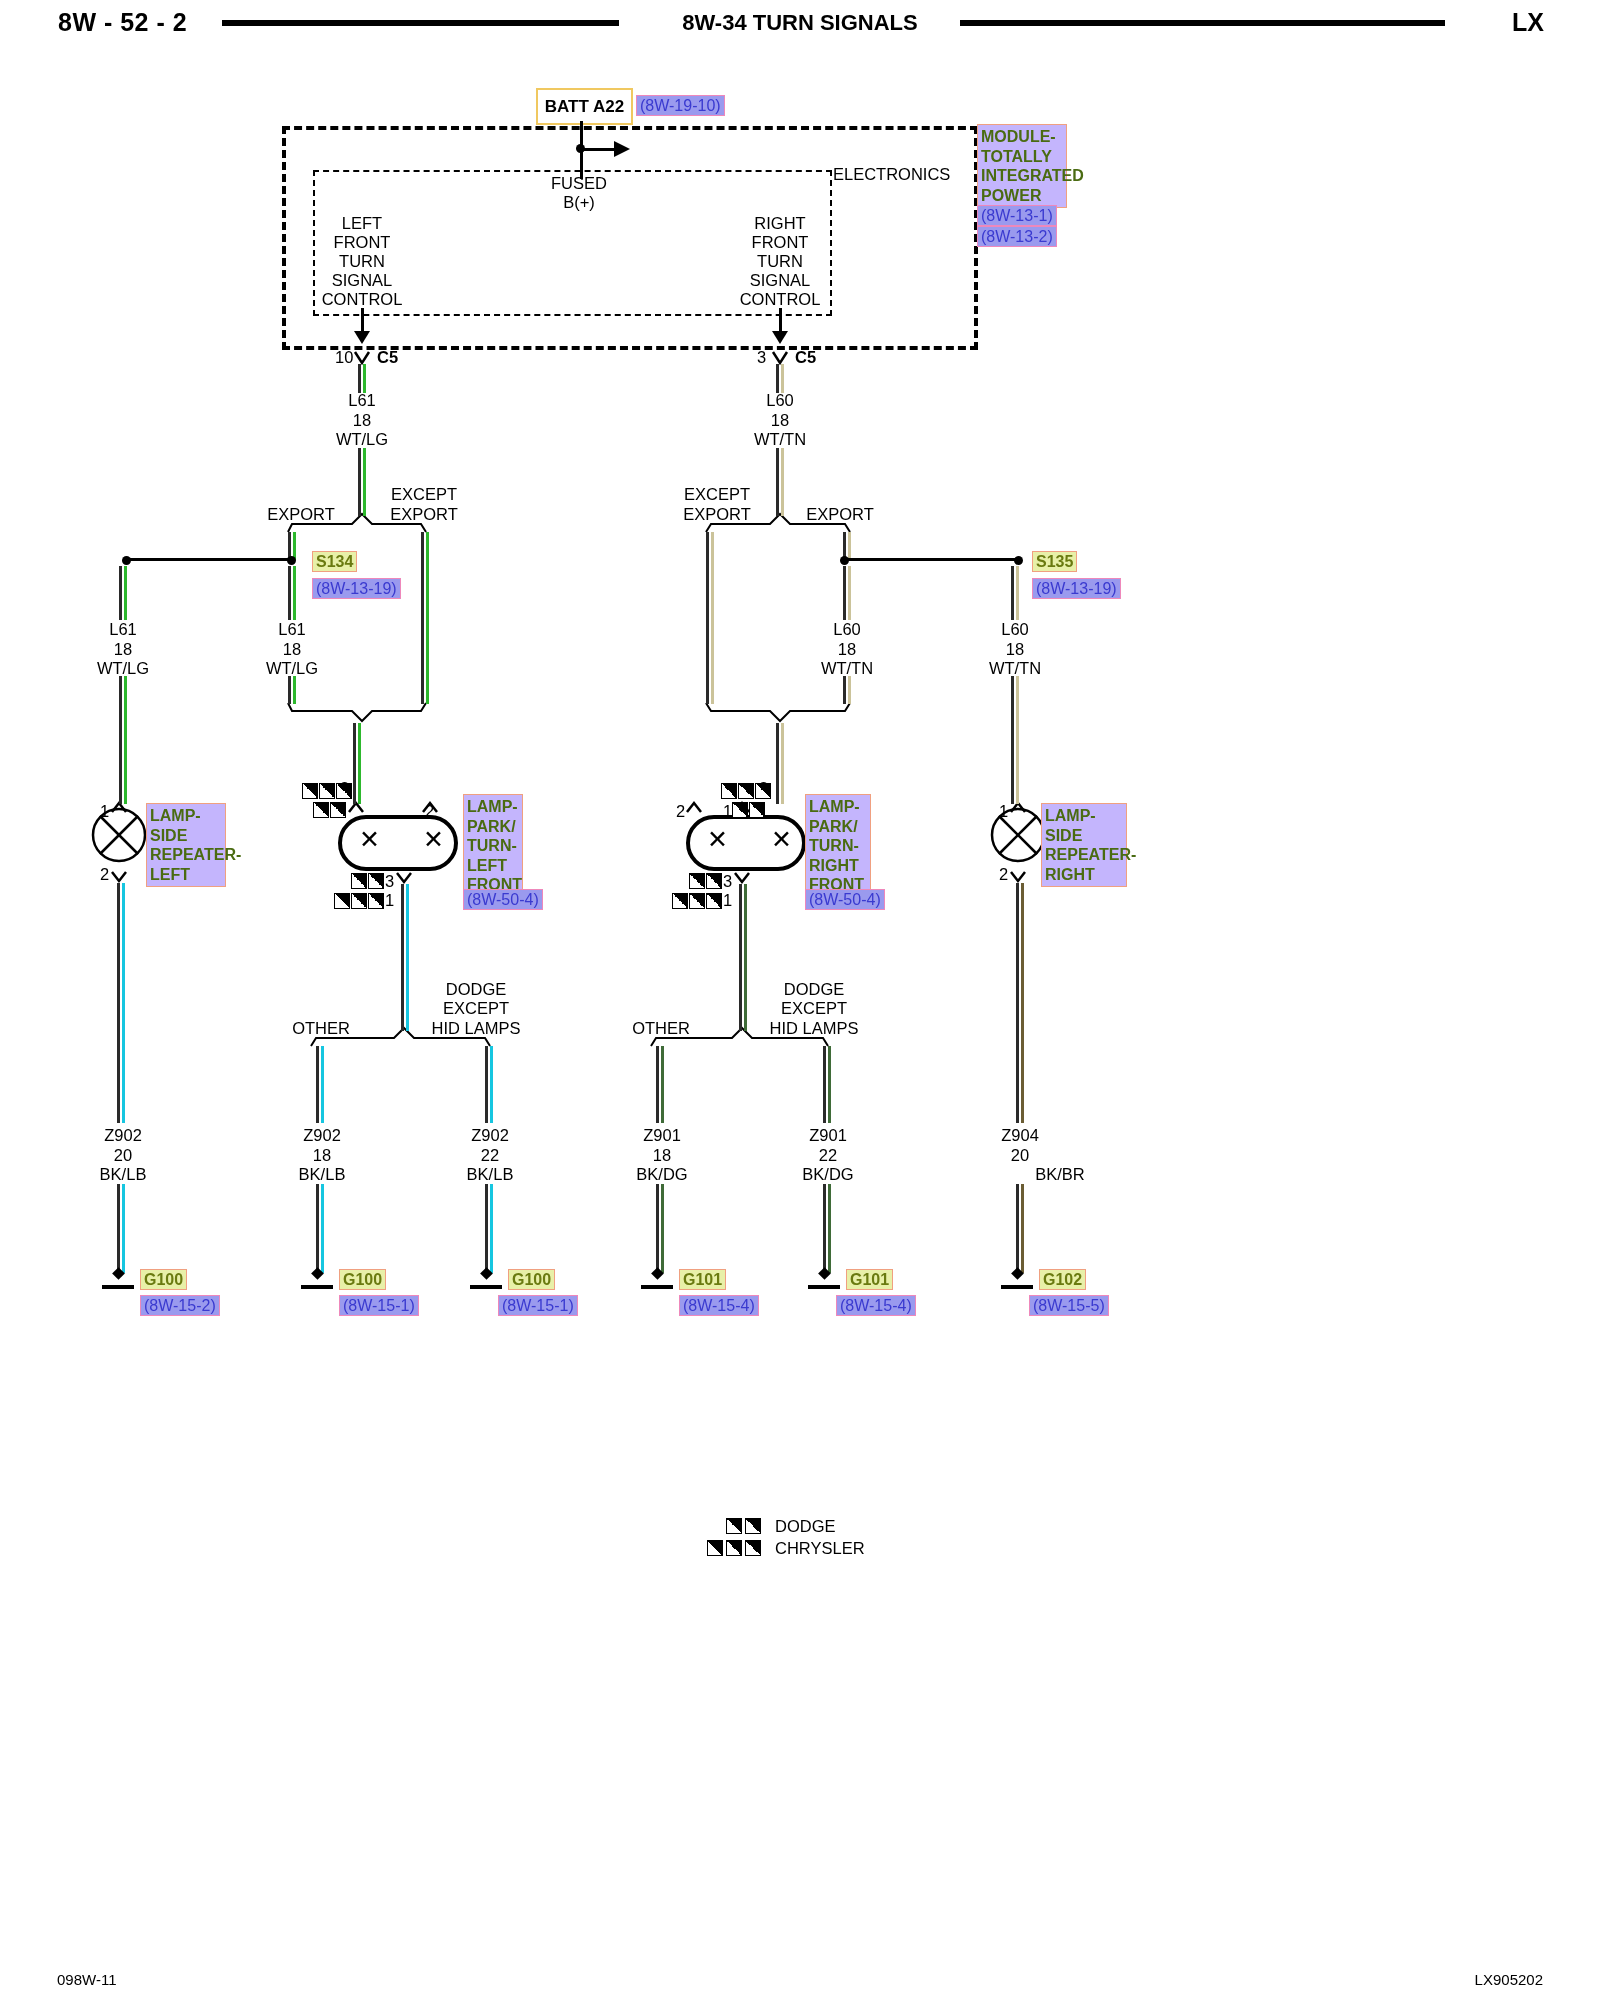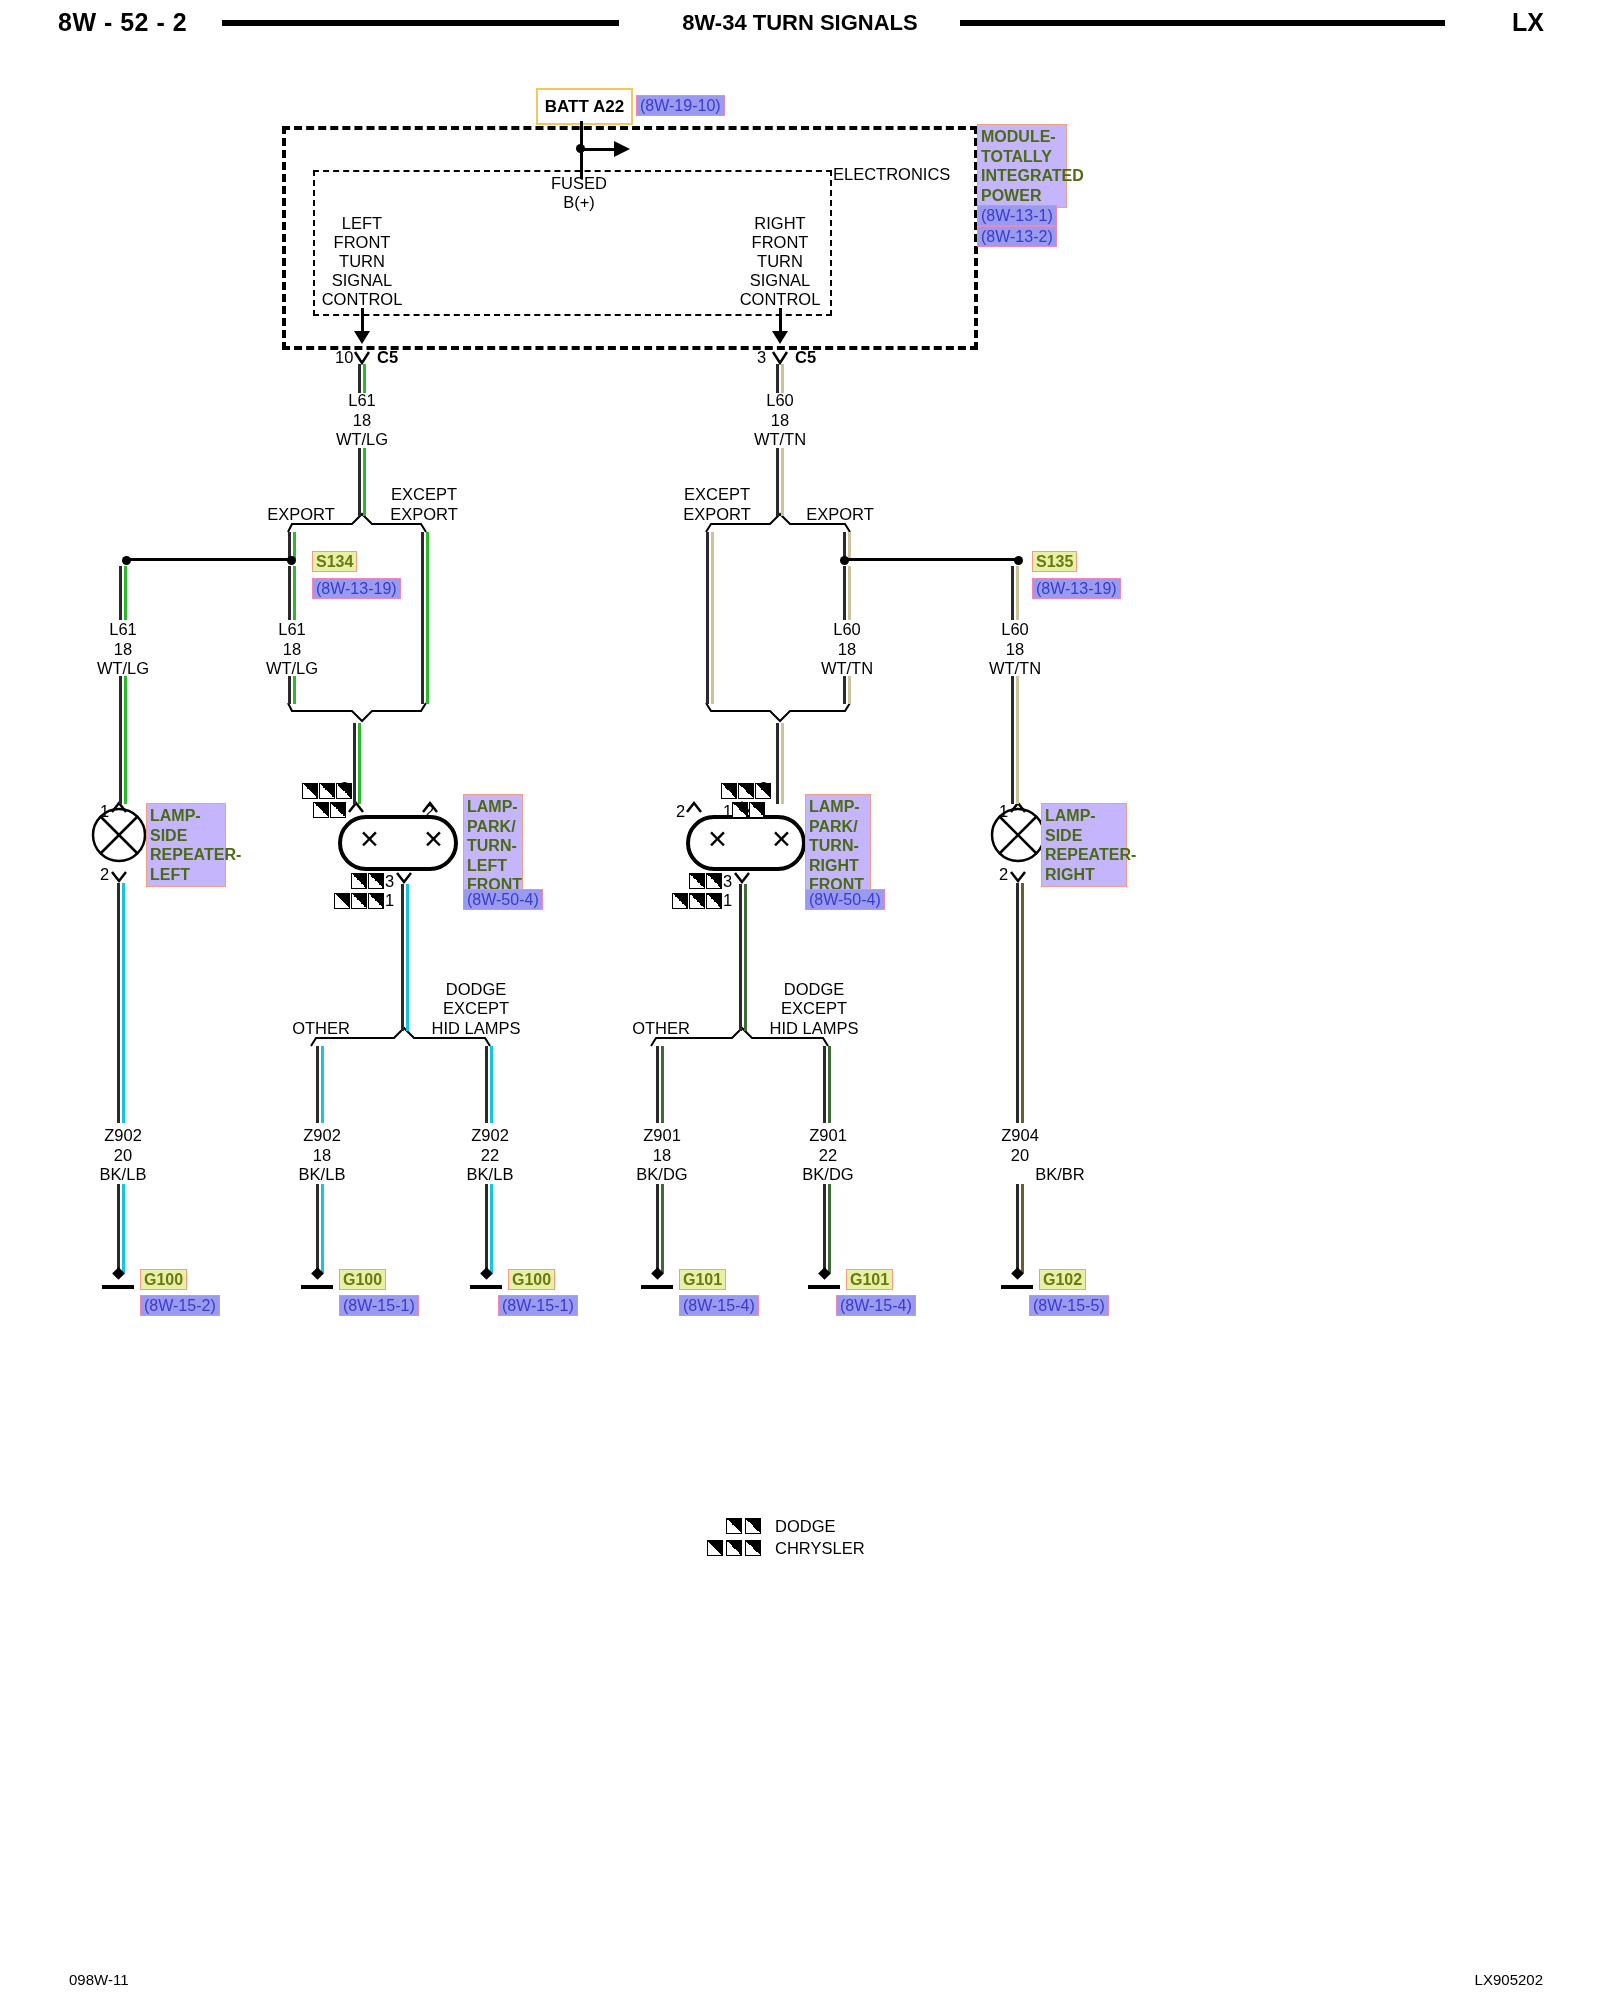--- a/index.html
+++ b/index.html
@@ -51,21 +51,21 @@
   
   .gnd-bar{position:absolute;height:3.5px;background:#000;width:32px;}
   .gnd-dia{position:absolute;width:9px;height:9px;background:#000;
            transform:rotate(45deg);}
 
   
   .mk{position:absolute;width:14px;height:14px;border:1.6px solid #000;
       background:linear-gradient(to bottom left,#000 0 50%,#fff 50% 100%);}
 
   
-  .ft-l{position:absolute;left:69px;bottom:12px;font-size:15px;}
+  .ft-l{position:absolute;left:57px;bottom:12px;font-size:15px;}
   .ft-r{position:absolute;right:57px;bottom:12px;font-size:15px;}
 </style>
 </head>
 <body>
 
 <div class="hdr-left">8W - 52 - 2</div>
 <div class="hdr-rule r1"></div>
 <div class="hdr-mid">8W-34 TURN SIGNALS</div>
 <div class="hdr-rule r2"></div>
 <div class="hdr-right">LX</div>

